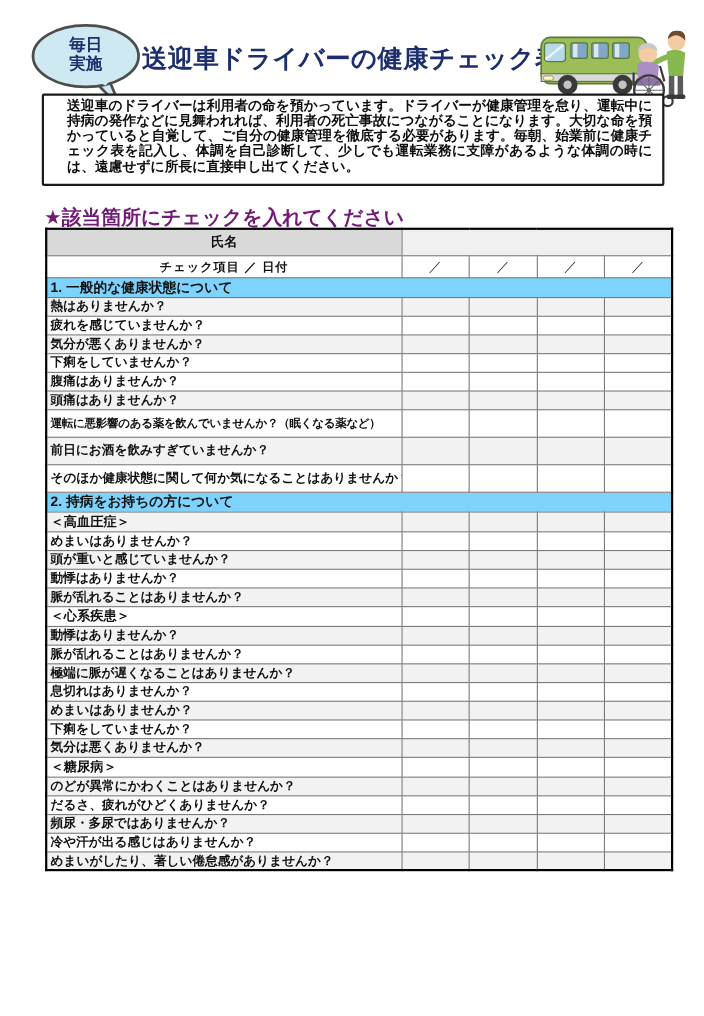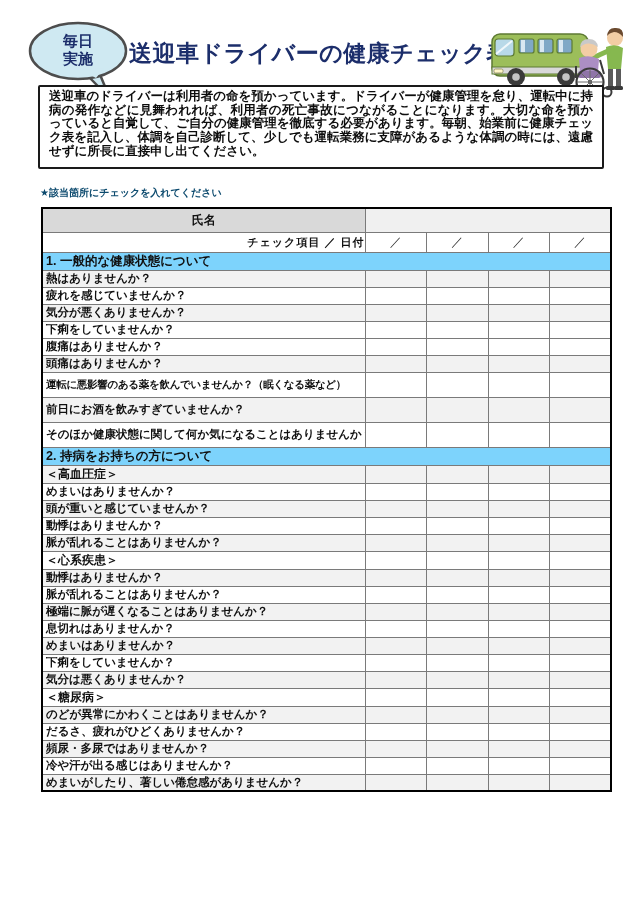--- a/index.html
+++ b/index.html
@@ -21,40 +21,40 @@
     font-size: 23px; font-weight: bold; color: #1c2e6b; letter-spacing: 0.5px; white-space: nowrap;
   }
   #bus-art { position: absolute; left: 490px; top: 14px; width: 142px; height: 92px; }
 
   
   #intro-box {
     position: absolute; left: 38px; top: 85px; width: 566px; height: 84px;
     border: 2px solid #1a1a1a; border-radius: 2px; background: #fff;
     padding: 3px 9px; overflow: hidden;
   }
-  #intro-text { font-size: 12.5px; font-weight: bold; line-height: 13.7px; color: #0d0d0d; text-align: justify; }
+  #intro-text { font-size: 12.5px; font-weight: bold; line-height: 13.7px; color: #0d0d0d; text-align: justify; margin-left: 12px; }
 
   
-  #check-note { position: absolute; left: 40px; top: 186px; font-size: 10px; font-weight: bold; color: #0c4a6e; }
+  #check-note { position: absolute; left: 40px; top: 186px; font-size: 18px; font-weight: bold; color: #701a75; }
 
   
   #health-table {
     position: absolute; left: 41px; top: 207px; width: 569px;
     border-collapse: collapse; table-layout: fixed;
     border: 2px solid #000;
     font-family: "Liberation Sans", "DejaVu Sans", sans-serif;
   }
   #health-table td { border: 1px solid #7a7a7a; vertical-align: middle; overflow: hidden; }
 
   tr.r-name td { height: 24px; border-bottom: 2px solid #3c3c3c; margin-top: 17px; }
   td.name-label { background: #d9d9d9; text-align: center; font-size: 12px; font-weight: bold; }
   td.name-value { background: #f0f0f0; }
 
   tr.r-date td { height: 20px; border-bottom: 3px solid #404040; }
-  td.date-label { text-align: right; font-size: 11px; font-weight: bold; letter-spacing: 1px; }
+  td.date-label { text-align: center; font-size: 11px; font-weight: bold; letter-spacing: 1px; }
   td.date-cell { text-align: center; font-size: 12px; color: #222; }
 
   tr.section td { height: 17px; border-left: 2px solid #000; border-right: 2px solid #000; border-bottom: 2px solid #4a4a4a; }
   td.section-label { font-size: 12.5px; font-weight: bold; padding: 0 3px; background: #7dd3fc; }
 
   tr.question td, tr.subsection td { height: 17px; }
   tr.tall td { height: 25px; }
   td.label { font-size: 11.5px; font-weight: bold; padding: 0 3px; white-space: nowrap; }
   td.label.small { font-size: 10.5px; letter-spacing: -0.3px; }
   td.subsection-label { font-size: 12px; }

